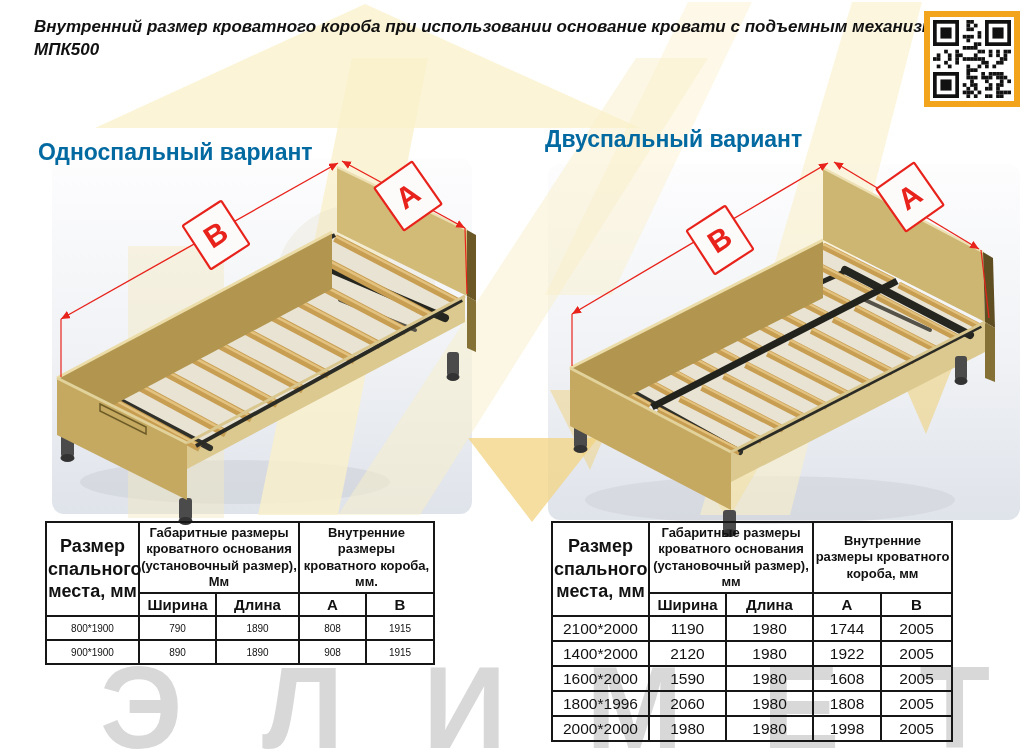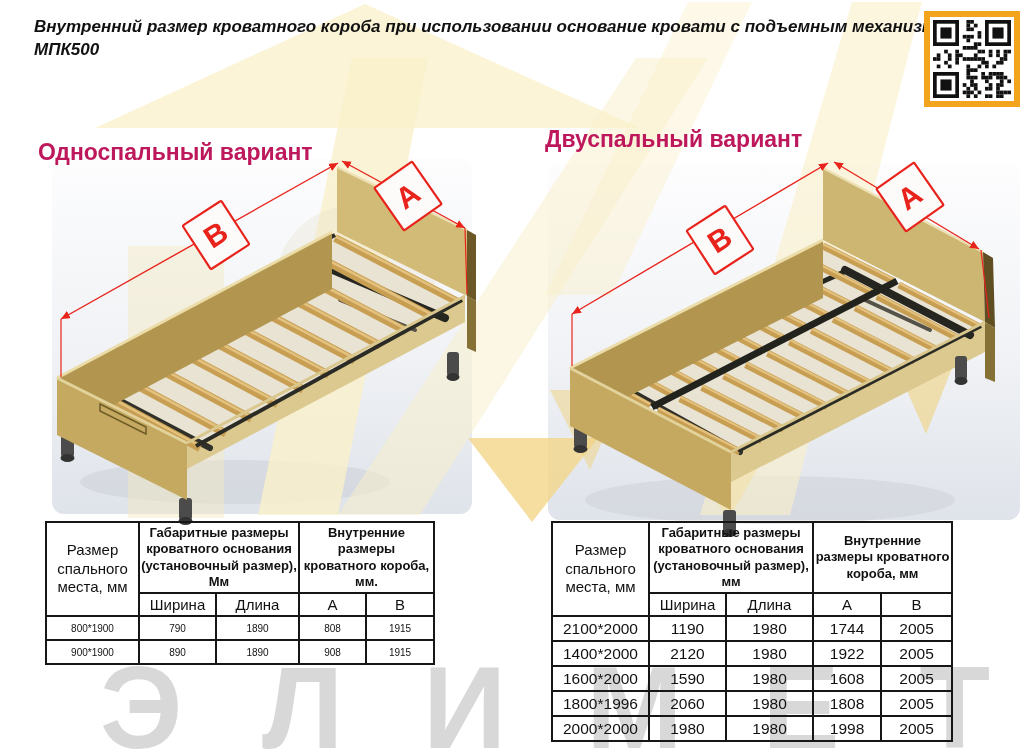--- a/index.html
+++ b/index.html
@@ -9,32 +9,32 @@
   #decor{left:0;top:0;z-index:0}
   .wm-letters{left:100px;top:650px;width:890px;display:flex;justify-content:space-between;
               font-size:116px;line-height:1;font-weight:700;color:#D8D8D8;z-index:0;
               letter-spacing:0;user-select:none}
   .header-note{left:34px;top:16px;width:900px;font-style:italic;font-weight:700;
                font-size:17px;line-height:1.35;z-index:6}
   .header-note .l1{display:block;white-space:nowrap}
   .qr-wrap{left:924px;top:11px;width:78px;height:78px;border:6px solid #F2A41C;
            background:#fff;padding:3px;z-index:6}
   .qr-wrap svg{display:block;width:78px;height:78px}
-  .section-title{position:absolute;color:#be185d;font-size:23px;font-weight:700;z-index:6;white-space:nowrap}
+  .section-title{position:absolute;color:#0369a1;font-size:23px;font-weight:700;z-index:6;white-space:nowrap}
   #title-single{left:38px;top:139px}
   #title-double{left:545px;top:126px}
   svg.bedlayer{position:absolute;left:0;top:0;z-index:2;pointer-events:none}
   table.spec{border-collapse:collapse;table-layout:fixed;position:absolute;z-index:5;
              text-align:center;background:transparent}
   table.spec td{border:2px solid #161616;padding:0 1px;vertical-align:middle;background:transparent}
   #table-single{left:45px;top:521px;width:388px}
   #table-double{left:551px;top:521px;width:400px}
   td.gh{font-size:13px;font-weight:700;line-height:1.25;height:69px}
-  td.c1{font-size:15px;font-weight:400;line-height:1.25}
-  td.sh{font-size:15px;font-weight:400;height:21px}
+  td.c1{font-size:18px;font-weight:700;line-height:1.25}
+  td.sh{font-size:15px;font-weight:700;height:21px}
   #table-single td.dv{font-size:10px;height:22px}
   #table-double td.dv{font-size:15.5px;height:23px}
   .dimtext{font-size:30px;font-weight:700;fill:#E8231C;text-anchor:middle}
 </style>
 </head>
 <body>
 
 <svg id="decor" class="abs" width="1024" height="756" viewBox="0 0 1024 756">
   <defs>
     <linearGradient id="rg" x1="0" y1="0" x2="0" y2="1">

